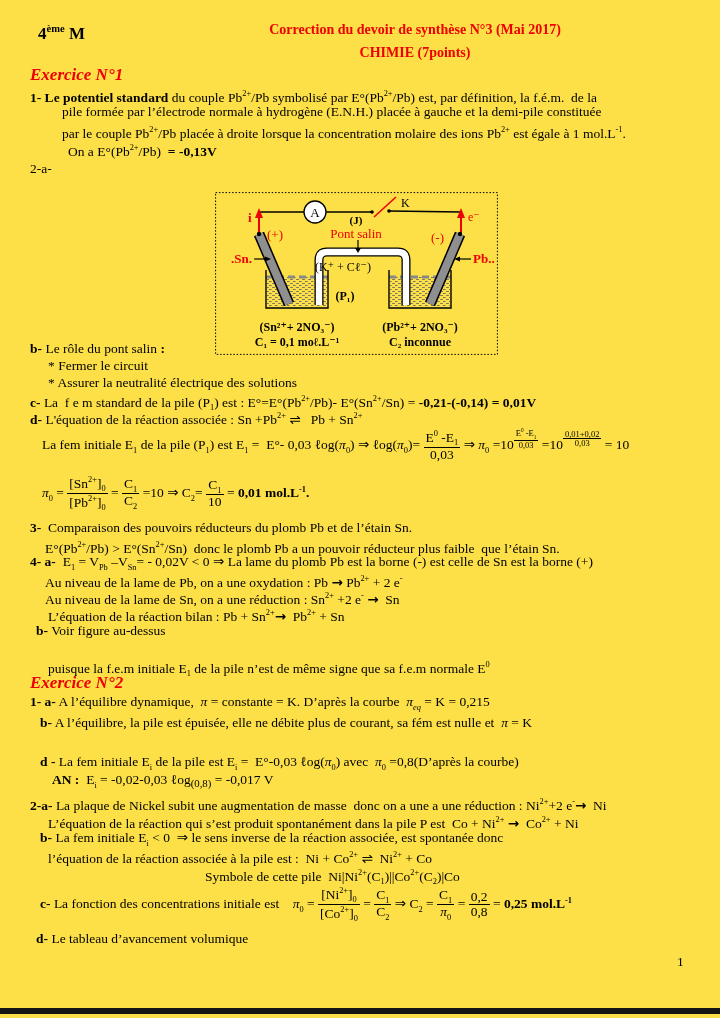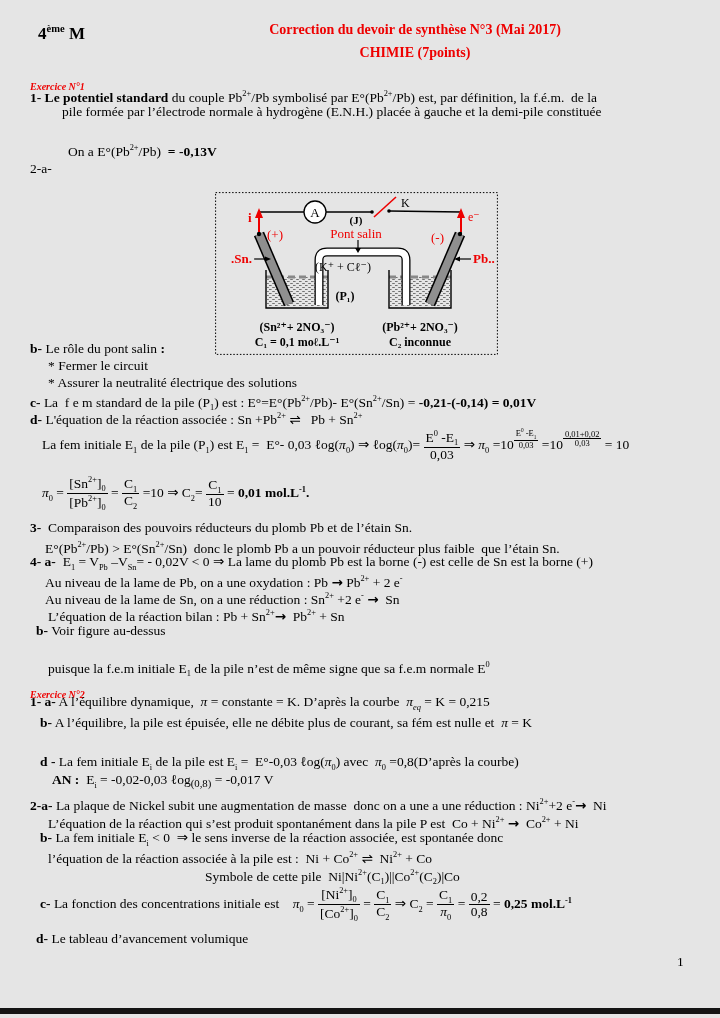--- a/index.html
+++ b/index.html
@@ -1,41 +1,40 @@
 <!DOCTYPE html>
 <html style="--red: #ee0000;"><head>
 <meta charset="utf-8">
 <style>
   :root { --red: #ee0000; }
   * { box-sizing: border-box; }
   html,body { margin:0; padding:0; background:#ffffff; }
   .page {
     position: relative;
     width: 720px; height: 1018px;
-    background: #e5e5e5;
+    background: #fde047;
     font-family: "Liberation Serif","DejaVu Serif",serif;
     color:#000;
     overflow: hidden;
   }
   .ln {
     position: absolute;
     white-space: nowrap;
     font-size: 13.5px;
     line-height: 17px;
   }
   .classlabel { font-size: 17px; font-weight: bold; }
   .title {
     position: absolute; left: 110px; width: 610px;
     text-align: center; font-weight: bold; font-size: 14px;
     color: var(--red); white-space: nowrap;
   }
   .exhead {
-    font-size: 10px; font-weight: bold; font-style: italic;
+    font-size: 17px; font-weight: bold; font-style: italic;
     color: var(--red);
-    margin-top: 12px;
   }
   sup { font-size: 0.62em; }
   sub { font-size: 0.62em; }
   .lg { font-size: 0.8em; vertical-align: -3px; }
   .ar { font-family: "DejaVu Sans","DejaVu Serif",sans-serif; }
   .big { font-weight: bold; }
   .fr { display:inline-block; vertical-align: middle; text-align:center; line-height:1.08; }
   .fr .n { display:block; border-bottom:1px solid #000; padding:0 2px; }
   .fr .d { display:block; padding:0 2px; }
   .fs { font-size: 8.5px; line-height:1.05; }
@@ -54,20 +53,21 @@
 
 <div class="page">
 
   <div class="ln classlabel" style="left:38px; top:20px;">4<sup>ème</sup> M</div>
   <div class="title" style="top:22px;">Correction du devoir de synthèse N°3 (Mai 2017)</div>
   <div class="title" style="top:45px;">CHIMIE (7points)</div>
 
   <div class="ln exhead" style="left:30px; top:66px;">Exercice N°1</div>
   <div class="ln" style="left:30px; top:85px;"><b>1- Le potentiel standard</b> du couple Pb<sup>2+</sup>/Pb symbolisé par E°(Pb<sup>2+</sup>/Pb) est, par définition, la f.é.m.&nbsp; de la</div>
   <div class="ln" style="left:62px; top:103px;">pile formée par l’électrode normale à hydrogène (E.N.H.) placée à gauche et la demi-pile constituée</div>
+  <div class="ln" style="left:62px; top:121px;">par le couple Pb<sup>2+</sup>/Pb placée à droite lorsque la concentration molaire des ions Pb<sup>2+</sup> est égale à 1 mol.L<sup>-1</sup>.</div>
   <div class="ln" style="left:68px; top:139px;">On a E°(Pb<sup>2+</sup>/Pb)&nbsp; <b>= -0,13V</b></div>
   <div class="ln" style="left:30px; top:160px;">2-a-</div>
 
   <svg class="circuit" viewBox="0 0 283 163">
     <defs>
       <pattern id="sol" width="6" height="4" patternUnits="userSpaceOnUse">
         <rect x="0" y="1" width="2.6" height="0.9" fill="#666"></rect>
         <rect x="3.2" y="3" width="2.6" height="0.9" fill="#666"></rect>
       </pattern>
     </defs>

